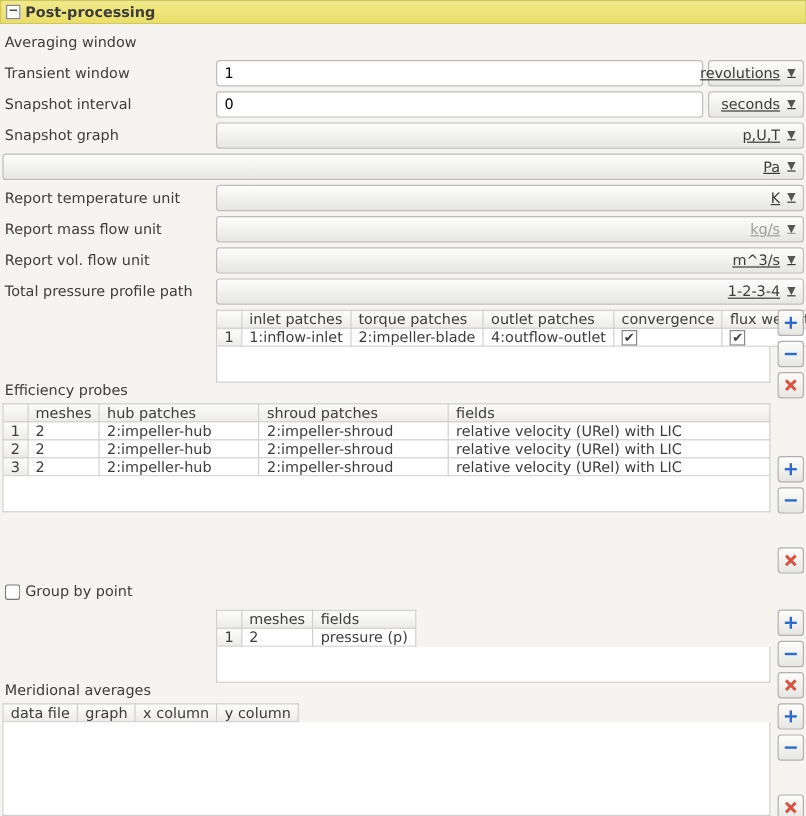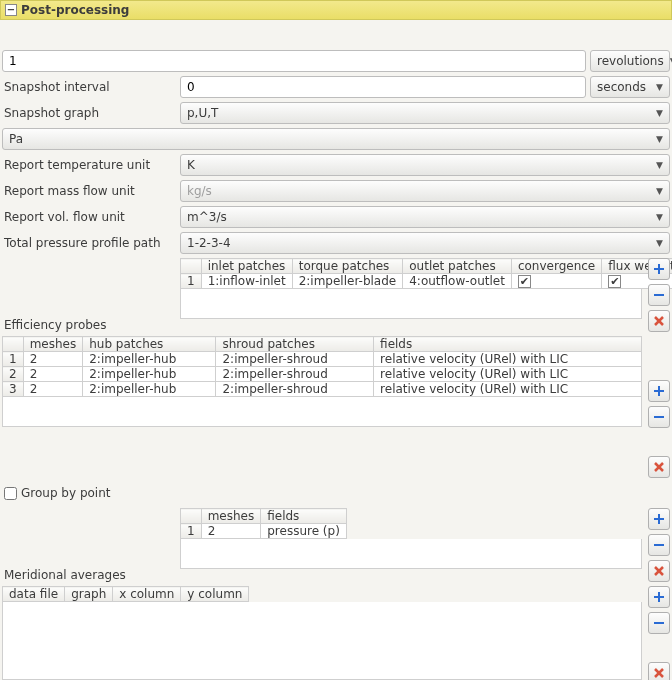--- a/index.html
+++ b/index.html
@@ -58,22 +58,23 @@
     border-radius: 3px;
     padding: 0 6px;
     font-size: 12px;
     font-family: inherit;
   }
   .ctrl.flex { flex: 1; min-width: 0; }
   .ctrl.dd {
     background: linear-gradient(#fdfdfd, #e6e6e3);
     display: flex;
     align-items: center;
-    justify-content: space-between;
+    justify-content: flex-end;
     cursor: default;
+    text-decoration: underline;
   }
   .ctrl.dd.disabled { color: #9e9e9e; }
   .caret {
     font-size: 9px;
     color: #555;
     margin-left: 6px;
   }
   .unit-dd { width: 80px; }
   
   .table-row {
@@ -173,23 +174,25 @@
 <body>
 
 <div class="section-header">
   <span class="collapse-icon">−</span>
   <span>Post-processing</span>
 </div>
 
 <div class="form-area">
 
   <div class="form-row">
-  </div>
-
-  <div class="form-row">
+    <div class="form-label">Averaging window</div>
+  </div>
+
+  <div class="form-row">
+    <div class="form-label">Transient window</div>
     <div class="form-control-cell">
       <input class="ctrl flex" type="text" value="1" style="">
       <div class="ctrl dd unit-dd">
         <span>revolutions</span>
         <span class="caret">▼</span>
       </div>
     </div>
   </div>
 
   <div class="form-row">

